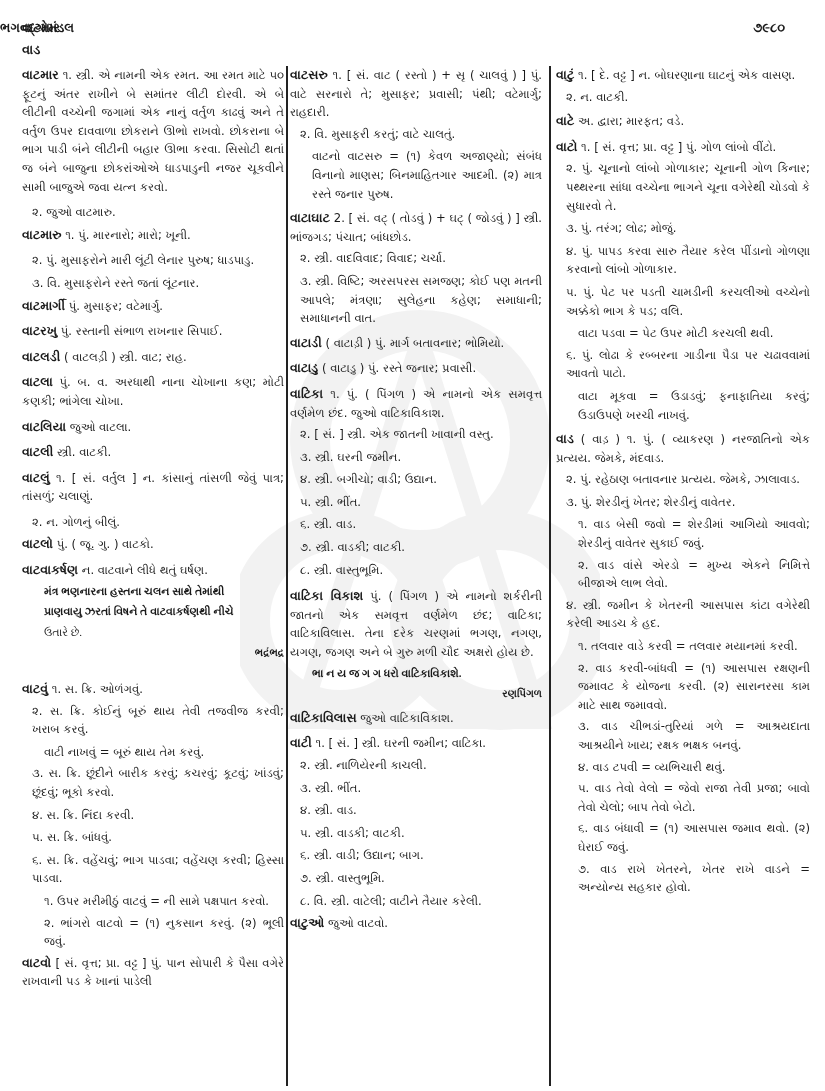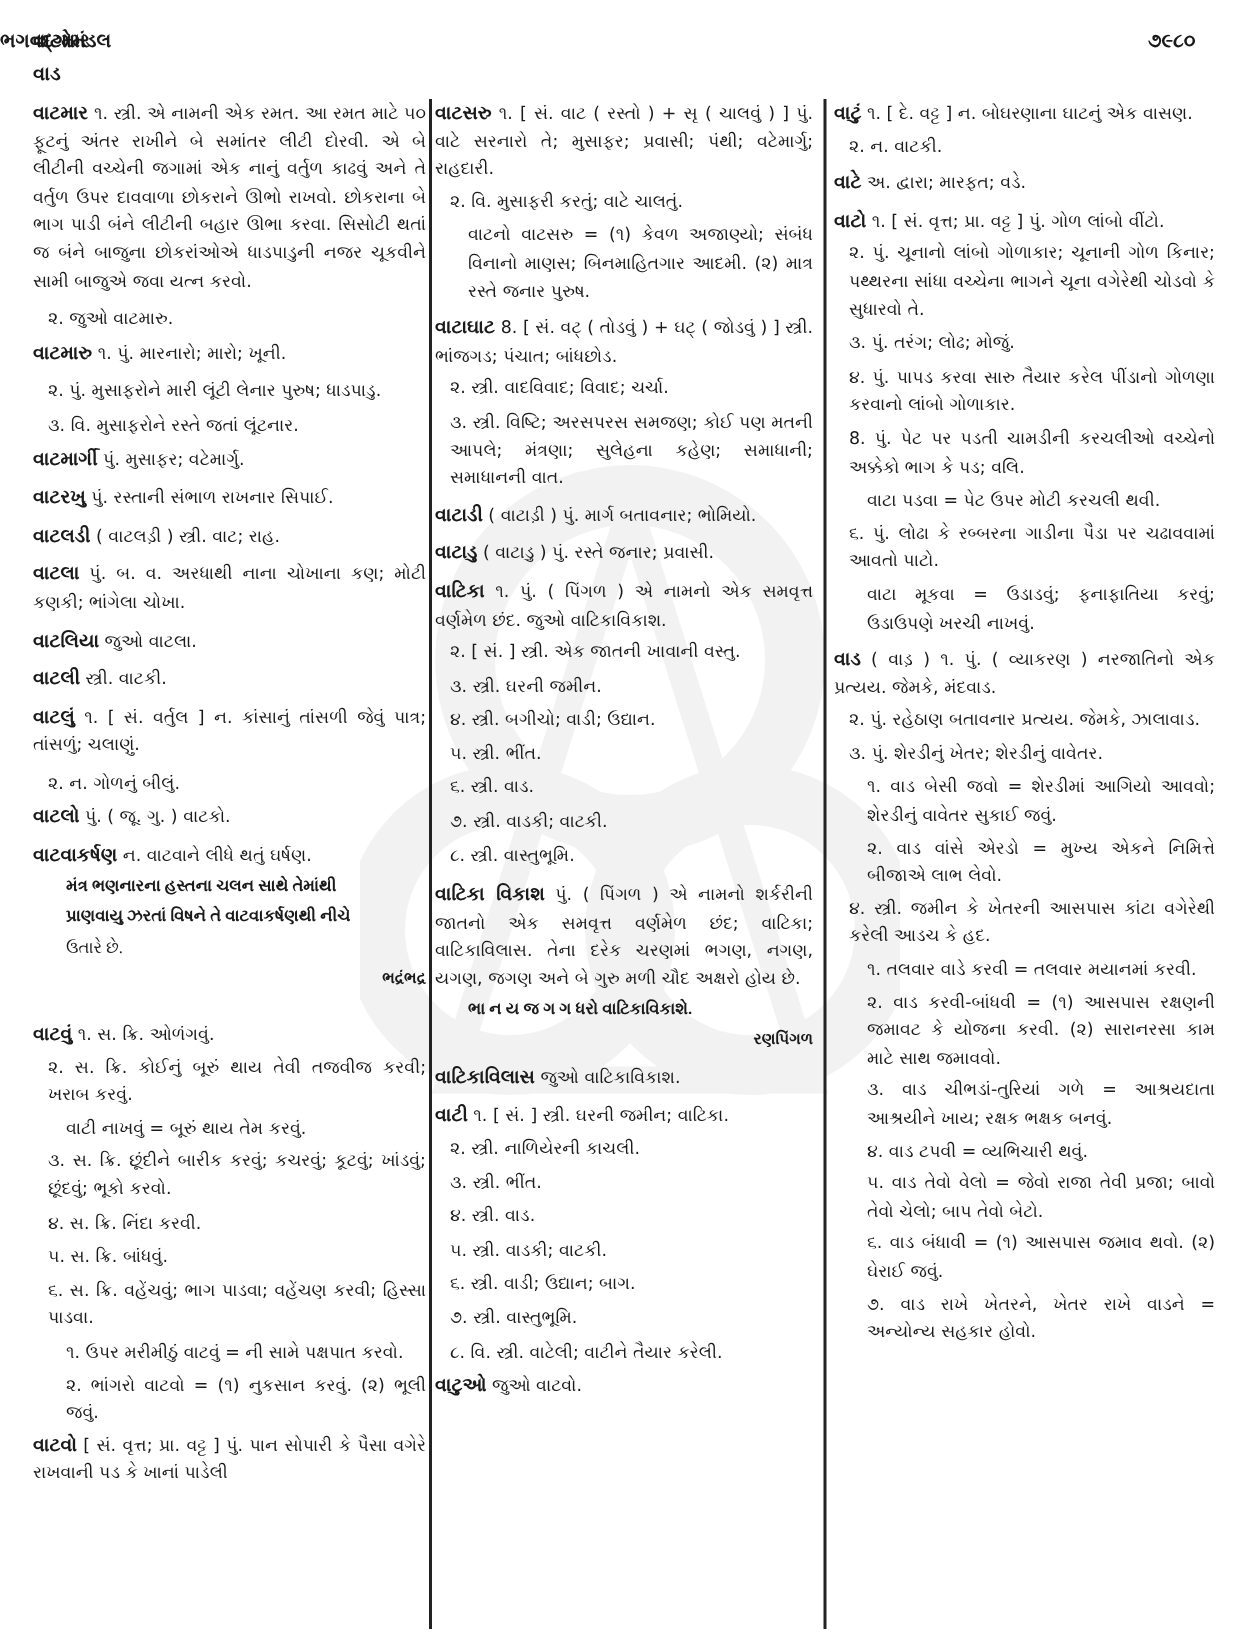--- a/index.html
+++ b/index.html
@@ -4,21 +4,21 @@
 <style>
   html, body { margin:0; padding:0; background:#ffffff; }
   body { width:825px; height:1091px; overflow:hidden; position:relative;
          font-family:"DejaVu Sans", sans-serif; color:#1a1a1a; }
   .page { position:absolute; left:0; top:0; width:825px; height:1091px; }
   .watermark { position:absolute; left:240px; top:300px; width:360px; height:480px;
                pointer-events:none; opacity:0.09; }
   .hdr { position:absolute; top:20px; left:0; width:825px; height:24px; font-size:13px; }
   .hdr .left { position:absolute; left:22px; top:0; font-weight:bold; }
   .hdr .center { position:absolute; left:0; width:825px; text-align:left; top:0; font-weight:bold; }
-  .hdr .right { position:absolute; right:28px; top:0; font-weight:bold; }
+  .hdr .right { position:absolute; right:40px; top:0; font-weight:bold; }
   .hdr2 { position:absolute; top:42px; left:22px; font-size:13px; font-weight:bold; }
   .col { position:absolute; top:66px; font-size:11.6px; line-height:18.6px; }
   .col1 { left:22px; width:262px; }
   .col2 { left:290px; width:252px; }
   .col3 { left:556px; width:254px; }
   .sep { position:absolute; background:#222; width:1.5px; }
   .entry { margin:0 0 7px 0; text-align:justify; }
   .entry .hw { font-weight:bold; font-size:12.6px; }
   .sense { padding-left:10px; text-indent:0; text-align:justify; margin:0 0 4px 0; }
   .idiom { padding-left:22px; text-indent:0; margin:0 0 3px 0; text-align:justify; }
@@ -129,21 +129,21 @@
 
     <div class="entry" style="margin-bottom:3px;">
       <span class="hw">વાટસરુ</span>
       <span>૧. [ સં. વાટ ( રસ્તો ) + સૃ ( ચાલવું ) ] પું. વાટે સરનારો તે; મુસાફર; પ્રવાસી; પંથી; વટેમાર્ગુ; રાહદારી.</span>
     </div>
     <div class="sense">૨. વિ. મુસાફરી કરતું; વાટે ચાલતું.</div>
     <div class="idiom">વાટનો વાટસરુ = (૧) કેવળ અજાણ્યો; સંબંધ વિનાનો માણસ; બિનમાહિતગાર આદમી. (૨) માત્ર રસ્તે જનાર પુરુષ.</div>
 
     <div class="entry" style="margin-top:6px; margin-bottom:3px;">
       <span class="hw">વાટાઘાટ</span>
-      <span>8. [ સં. વટ્ ( તોડવું ) + ઘટ્ ( જોડવું ) ] સ્ત્રી. ભાંજગડ; પંચાત; બાંધછોડ.</span>
+      <span>2. [ સં. વટ્ ( તોડવું ) + ઘટ્ ( જોડવું ) ] સ્ત્રી. ભાંજગડ; પંચાત; બાંધછોડ.</span>
     </div>
     <div class="sense">૨. સ્ત્રી. વાદવિવાદ; વિવાદ; ચર્ચા.</div>
     <div class="sense">૩. સ્ત્રી. વિષ્ટિ; અરસપરસ સમજણ; કોઈ પણ મતની આપલે; મંત્રણા; સુલેહના કહેણ; સમાધાની; સમાધાનની વાત.</div>
 
     <div class="entry" style="margin-top:6px;">
       <span class="hw">વાટાડી</span>
       <span>( વાટાડ઼ી ) પું. માર્ગ બતાવનાર; ભોમિયો.</span>
     </div>
     <div class="entry">
       <span class="hw">વાટાડુ</span>
@@ -204,21 +204,21 @@
       <span>અ. દ્વારા; મારફત; વડે.</span>
     </div>
 
     <div class="entry" style="margin-bottom:3px;">
       <span class="hw">વાટો</span>
       <span>૧. [ સં. વૃત્ત; પ્રા. વટ્ટ ] પું. ગોળ લાંબો વીંટો.</span>
     </div>
     <div class="sense">૨. પું. ચૂનાનો લાંબો ગોળાકાર; ચૂનાની ગોળ કિનાર; પથ્થરના સાંધા વચ્ચેના ભાગને ચૂના વગેરેથી ચોડવો કે સુધારવો તે.</div>
     <div class="sense">૩. પું. તરંગ; લોઢ; મોજું.</div>
     <div class="sense">૪. પું. પાપડ કરવા સારુ તૈયાર કરેલ પીંડાનો ગોળણા કરવાનો લાંબો ગોળાકાર.</div>
-    <div class="sense">8. પું. પેટ પર પડતી ચામડીની કરચલીઓ વચ્ચેનો અક્કેકો ભાગ કે પડ; વલિ.</div>
+    <div class="sense">૫. પું. પેટ પર પડતી ચામડીની કરચલીઓ વચ્ચેનો અક્કેકો ભાગ કે પડ; વલિ.</div>
     <div class="idiom">વાટા પડવા = પેટ ઉપર મોટી કરચલી થવી.</div>
     <div class="sense">૬. પું. લોઢા કે રબ્બરના ગાડીના પૈડા પર ચઢાવવામાં આવતો પાટો.</div>
     <div class="idiom">વાટા મૂકવા = ઉડાડવું; ફનાફાતિયા કરવું; ઉડાઉપણે ખરચી નાખવું.</div>
 
     <div class="entry" style="margin-top:6px; margin-bottom:3px;">
       <span class="hw">વાડ</span>
       <span>( વાડ઼ ) ૧. પું. ( વ્યાકરણ ) નરજાતિનો એક પ્રત્યય. જેમકે, મંદવાડ.</span>
     </div>
     <div class="sense">૨. પું. રહેઠાણ બતાવનાર પ્રત્યય. જેમકે, ઝાલાવાડ.</div>
     <div class="sense">૩. પું. શેરડીનું ખેતર; શેરડીનું વાવેતર.</div>

